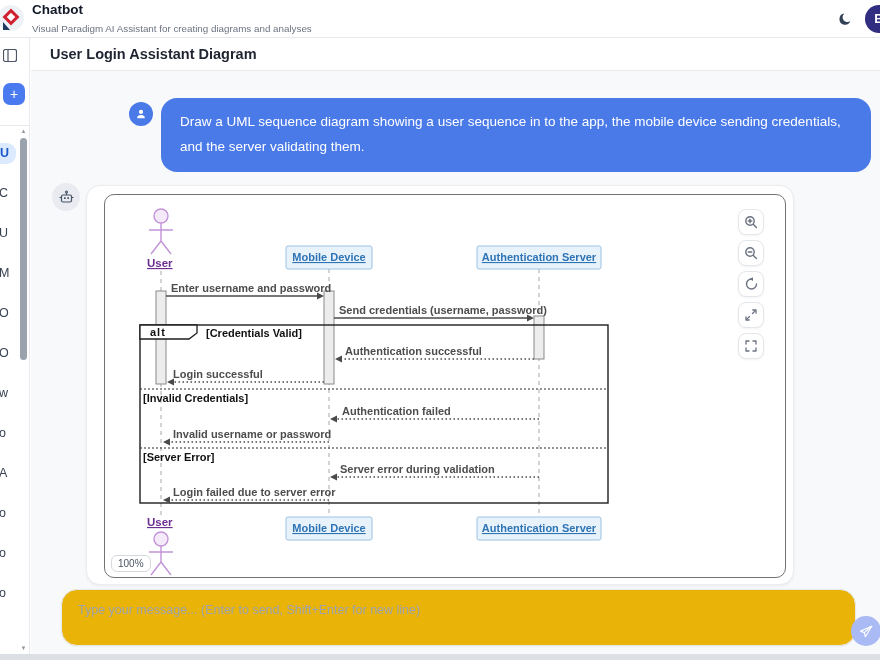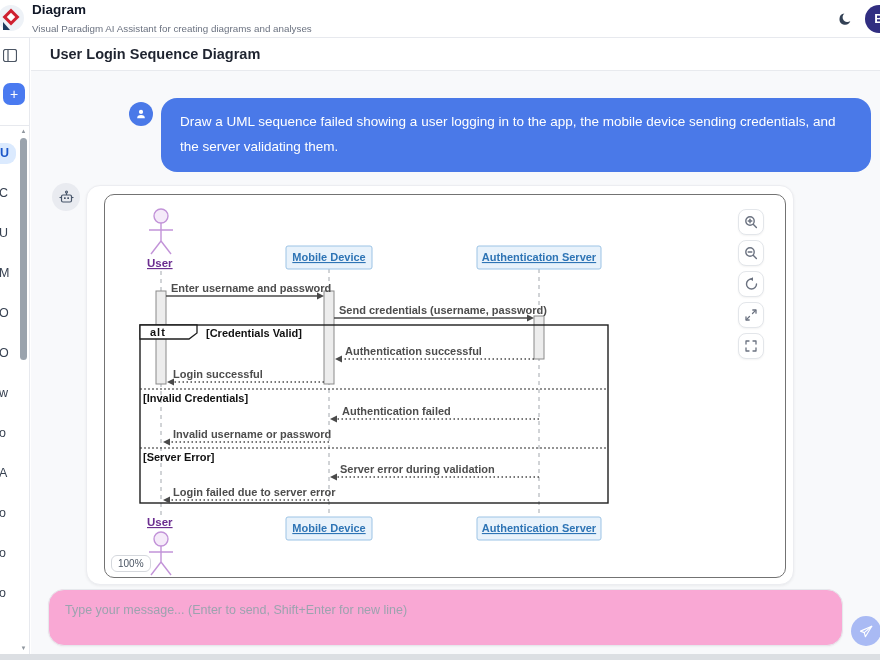--- a/index.html
+++ b/index.html
@@ -69,22 +69,22 @@
   .zoom-controls { position:absolute; right:21px; top:14px; display:flex;
                    flex-direction:column; gap:5px; }
   .zc-btn { width:26px; height:26px; background:#fff; border:1px solid #e3e6ea; border-radius:8px;
             display:flex; align-items:center; justify-content:center; cursor:pointer;
             box-shadow:0 1px 2px rgba(0,0,0,.05); padding:0; }
   .zoom-badge { position:absolute; left:6px; bottom:5px; background:#fff;
                 border:1px solid #d5d8dd; border-radius:6px; padding:2px 6px;
                 font-size:10px; color:#4b5563; }
 
   
-  .composer { position:absolute; left:17px; top:551px; width:795px; height:57px;
-              background:#f9a8d4; border:1px solid #e6e8ec; border-radius:16px;
+  .composer { position:absolute; left:30px; top:551px; width:795px; height:57px;
+              background:#eab308; border:1px solid #e6e8ec; border-radius:16px;
               box-shadow:0 1px 2px rgba(0,0,0,.04); }
   .composer textarea { width:100%; height:100%; border:none; outline:none; resize:none;
               background:transparent; font-family:"Liberation Sans", sans-serif;
               font-size:12.5px; color:#374151; padding:13px 16px; border-radius:16px; }
   .composer textarea::placeholder { color:#9ca3af; }
   .send-btn { position:absolute; left:820px; top:578px; width:30px; height:30px;
               border:none; border-radius:50%; background:#a9baf4; cursor:pointer;
               display:flex; align-items:center; justify-content:center; }
 
   .bottom-strip { position:absolute; left:0; bottom:0; width:880px; height:6px; background:#dcdfe3; }
@@ -105,21 +105,21 @@
   <header class="topbar">
     <svg class="logo" viewBox="0 0 27 27">
       <circle cx="13" cy="13" r="13" fill="#eef2f7"></circle>
       <g transform="rotate(45 13 12)">
         <rect x="7" y="6" width="12" height="12" fill="#cf2030"></rect>
         <rect x="10" y="9" width="6" height="6" fill="#ffffff"></rect>
       </g>
       <path d="M5 17 L12 25 L5 25 Z" fill="#1e3a5f"></path>
     </svg>
     <div class="titles">
-      <div class="app-title">Diagram</div>
+      <div class="app-title">Chatbot</div>
       <div class="app-sub">Visual Paradigm AI Assistant for creating diagrams and analyses</div>
     </div>
     <div class="top-spacer"></div>
     <button class="moon-btn">
       <svg width="16" height="16" viewBox="0 0 16 16">
         <path d="M13.3 10.1 A5.6 5.6 0 1 1 7.4 2.6 A4.6 4.6 0 0 0 13.3 10.1 Z" fill="#334155"></path>
       </svg>
     </button>
     <div class="avatar-b">
       <span>B</span>
@@ -175,31 +175,31 @@
           <span class="frag">o</span>
         </div>
     </div>
     <div class="sb-up">▲</div>
     <div class="sb-thumb"></div>
     <div class="sb-down">▼</div>
   </aside>
 
   <main class="main">
     <div class="titlebar">
-      <span class="page-title">User Login Sequence Diagram</span>
+      <span class="page-title">User Login Assistant Diagram</span>
     </div>
 
     <div class="user-avatar">
       <svg width="14" height="14" viewBox="0 0 20 20">
         <circle cx="10" cy="7" r="3" fill="#fff"></circle>
         <path d="M4.5 16 a5.5 4.6 0 0 1 11 0 Z" fill="#fff"></path>
       </svg>
     </div>
     <div class="bubble">
-      <span>Draw a UML sequence failed showing a user logging in to the app, the mobile device sending credentials, and the server validating them.</span>
+      <span>Draw a UML sequence diagram showing a user sequence in to the app, the mobile device sending credentials, and the server validating them.</span>
     </div>
 
     <div class="bot-avatar">
       <svg width="17" height="17" viewBox="0 0 17 17">
         <circle cx="8.5" cy="3" r="1" fill="none" stroke="#475569" stroke-width="1.1"></circle>
         <line x1="8.5" y1="4" x2="8.5" y2="6" stroke="#475569" stroke-width="1.1"></line>
         <rect x="3.5" y="6" width="10" height="7" rx="1.5" fill="none" stroke="#475569" stroke-width="1.2"></rect>
         <rect x="6" y="8.3" width="1.7" height="1.7" fill="#475569"></rect>
         <rect x="9.3" y="8.3" width="1.7" height="1.7" fill="#475569"></rect>
         <line x1="1.5" y1="8.5" x2="3.5" y2="8.5" stroke="#475569" stroke-width="1.1"></line>

